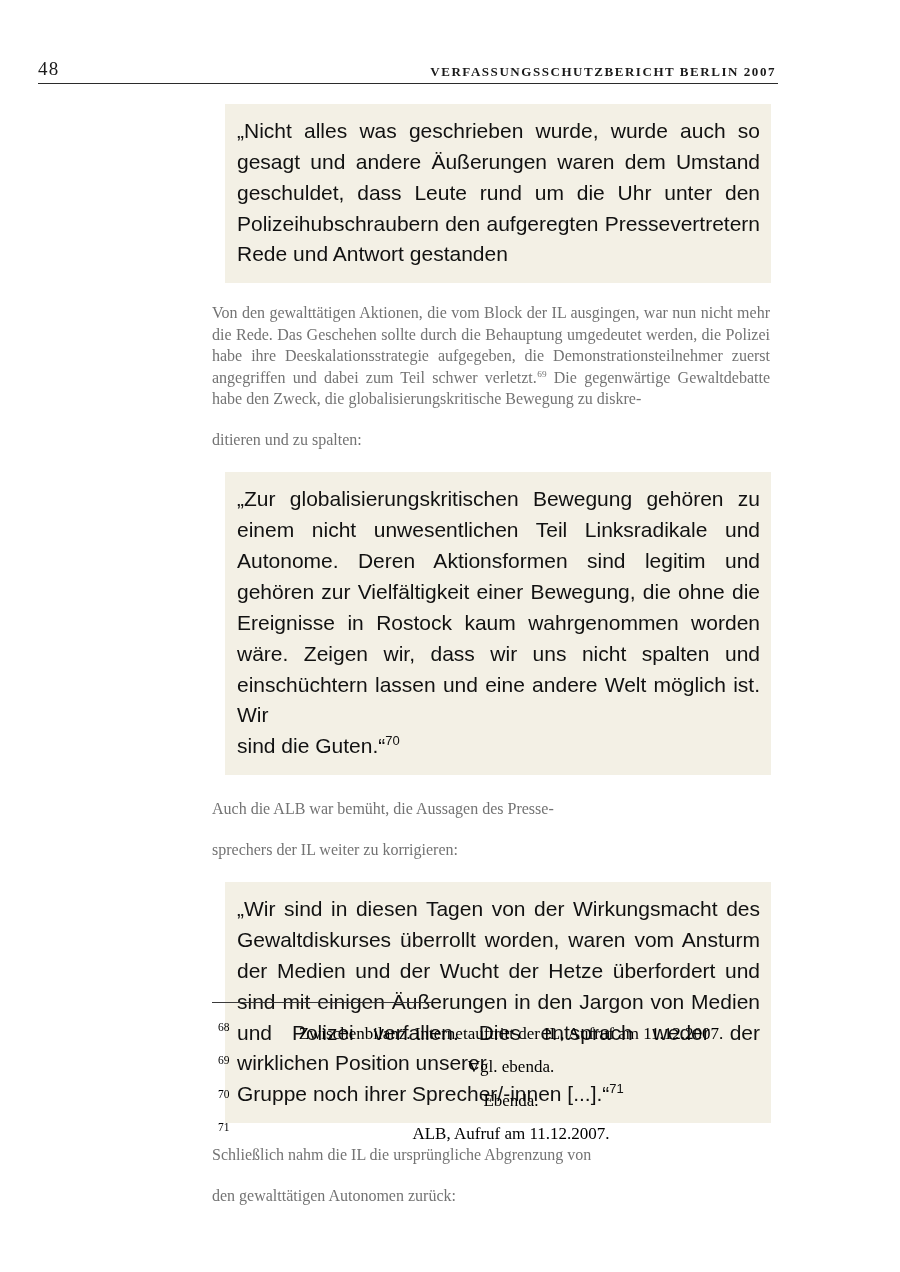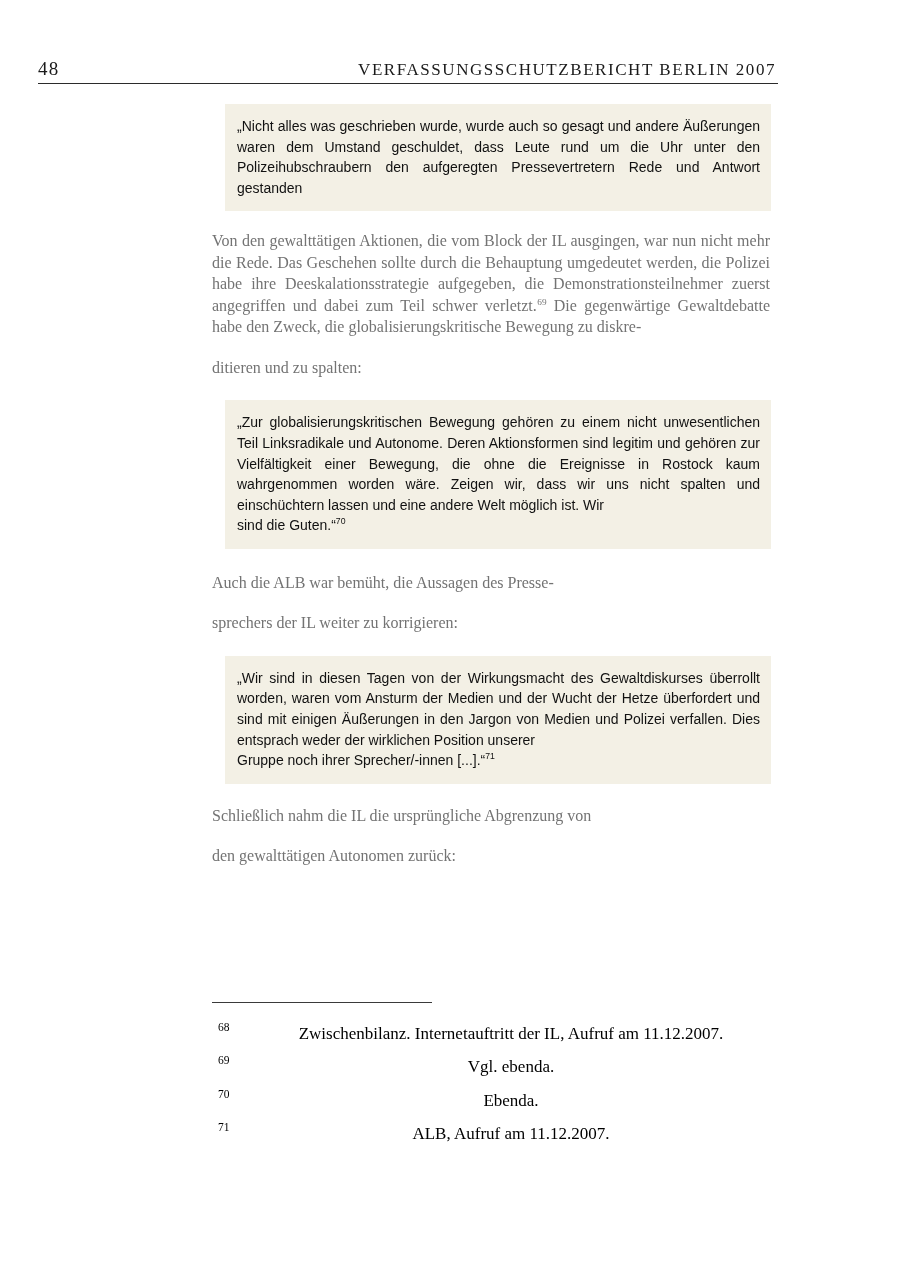--- a/index.html
+++ b/index.html
@@ -39,41 +39,42 @@
   }
   .folio {
     font-family: "Liberation Serif", serif;
     font-size: 19px;
     letter-spacing: 1.2px;
     color: #1a1a1a;
     padding-bottom: 3px;
   }
   .header-title {
     font-family: "Liberation Serif", serif;
-    font-size: 17px;
+    font-size: 13px;
     letter-spacing: 1.55px;
     color: #1a1a1a;
     padding-bottom: 3px;
     padding-right: 2px;
     white-space: nowrap;
+    font-weight: bold;
   }
 
   
   .column {
     position: absolute;
     left: 212px;
     top: 104px;
     width: 558px;
   }
 
   
   .quote {
     background: #f3f0e5;
     font-family: "Liberation Sans", sans-serif;
-    font-size: 14px;
+    font-size: 21px;
     line-height: 1.47;
     color: #111111;
     text-align: justify;
     text-justify: inter-word;
     padding: 12px 11px 13px 12px;
     margin: 0 0 0 13px;
     width: 523px;
     box-sizing: content-box;
     hyphens: manual;
   }

